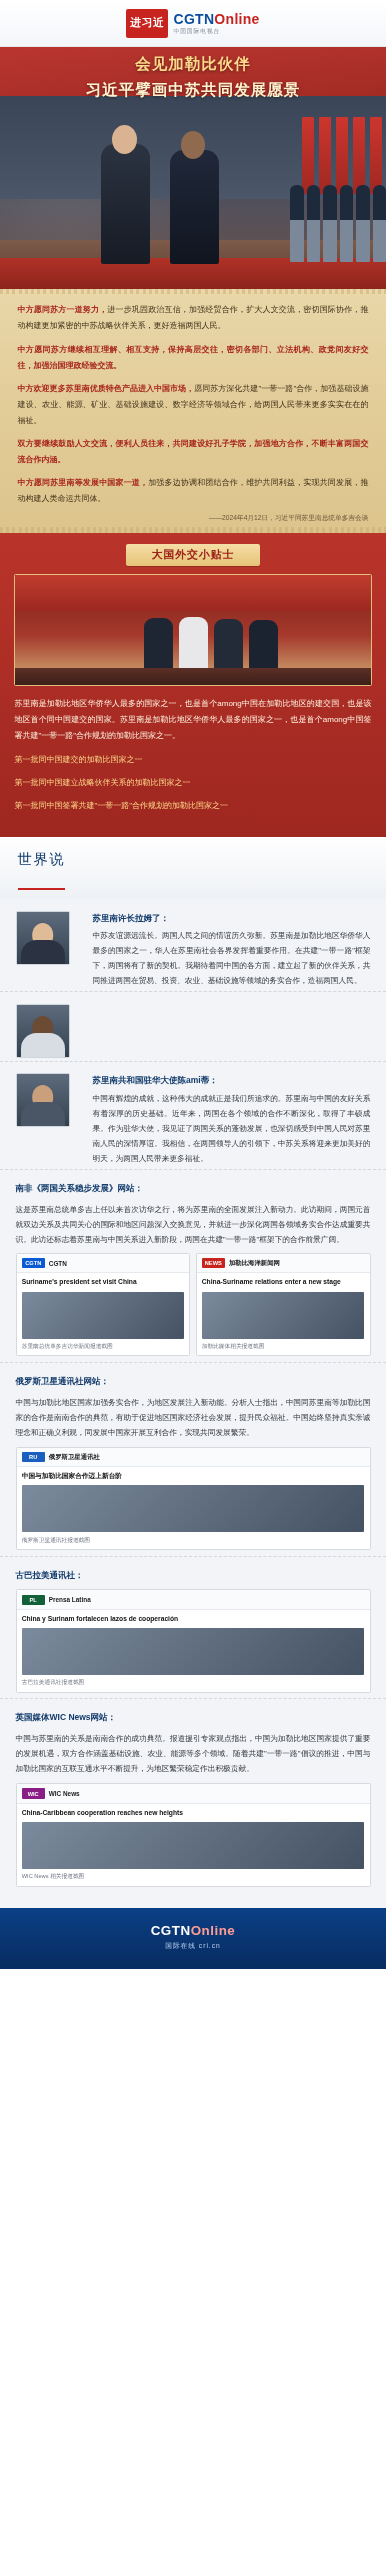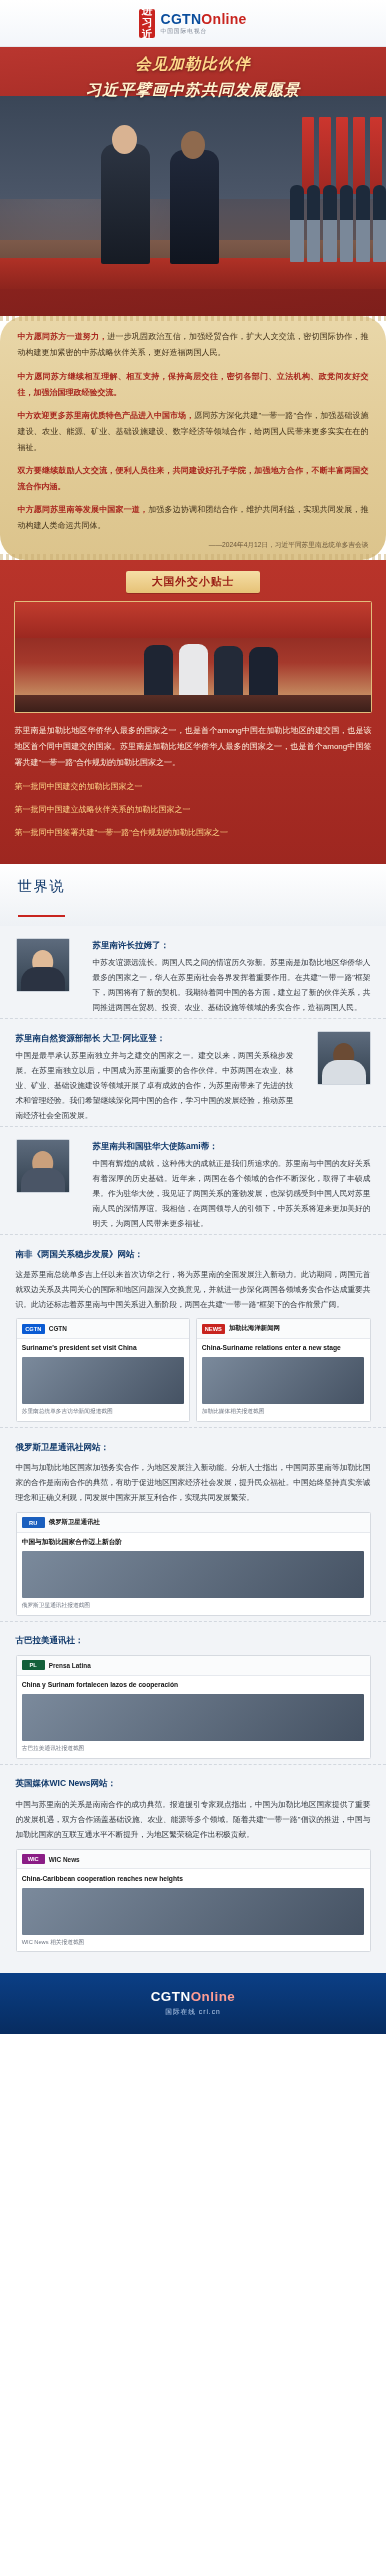--- a/index.html
+++ b/index.html
@@ -14,36 +14,35 @@
   
   .header {
     height: 47px;
     background: linear-gradient(180deg,#ffffff 0%, #f3f6fa 100%);
     display: flex; align-items: center; justify-content: center;
     position: relative;
     border-bottom: 0.5px solid #e6e9ee;
   }
   .logo-wrap { display: flex; align-items: center; gap: 5.2px; }
   .logo-badge {
-    width: 16px; height: 29px; background: #c8241f; border-radius: 2.1px;
+    width: 42px; height: 29px; background: #c8241f; border-radius: 2.1px;
     color: #fff; display: flex; align-items: center; justify-content: center;
     font-size: 10.8px; font-weight: bold; letter-spacing: 0.5px;
-    line-height: 1.1; text-align: center;
+    line-height: 1.1; text-align: left;
   }
   .logo-text { display: flex; flex-direction: column; justify-content: center; }
   .logo-cgtn { font-size: 14px; font-weight: bold; color: #0a4d9c; letter-spacing: 0.3px; }
   .logo-cgtn .online { color: #c8241f; font-weight: bold; }
   .logo-sub { font-size: 5.7px; color: #7a8290; letter-spacing: 1px; margin-top: 1px;}
 
   
   .hero {
-    position: relative; width: 386px; height: 269px;
+    position: relative; width: 386px; height: 242px;
     background: linear-gradient(175deg,#b9362f 0%, #9d2822 38%, #7e1f1b 100%);
     overflow: hidden;
-    font-style: italic;
   }
   .hero-photo {
     position: absolute; left: 0; top: 49px; width: 386px; height: 193px;
     background:
       radial-gradient(circle at 18% 40%, rgba(255,255,255,.10), transparent 45%),
       linear-gradient(180deg,#2e3a4c 0%, #3c4a5e 30%, #55515a 60%, #6a5148 100%);
     overflow: hidden;
   }
   .hp-floor {
     position:absolute; left:0; bottom:0; width:386px; height:49px;
@@ -71,21 +70,20 @@
     color: #ffe9b0; z-index: 3;
   }
   .hero-title .l1 { font-size: 15.5px; font-weight: bold; letter-spacing: 1px; color:#ffd98a; text-shadow: 0 1px 3.1px rgba(0,0,0,.45); }
   .hero-title .l2 { font-size: 15.5px; font-weight: bold; letter-spacing: 1px; color:#fff3cf; margin-top: 5.2px; text-shadow: 0 1px 3.1px rgba(0,0,0,.45);}
 
   
   .gold {
     background: linear-gradient(180deg,#e9d7a9 0%, #e2cc98 50%, #dcc48c 100%);
     padding: 13.4px 17.5px 9.3px 17.5px;
     position: relative;
-    border-radius: 25px;
   }
   .gold:before, .gold:after {
     content:""; position:absolute; left:0; width:386px; height:5.2px;
     background: repeating-linear-gradient(90deg,#c9ad72 0 3.1px, transparent 3.1px 6.2px);
     opacity:.5;
   }
   .gold:before { top:0; }
   .gold:after { bottom:0; }
   .gpara {
     font-size: 8px; line-height: 2.0; color: #3f2f18; text-align: justify;
@@ -289,25 +287,20 @@
         </div>
         <div class="wtexts">
           <div class="wname">苏里南许长拉姆了：</div>
           <div class="wquote">中苏友谊源远流长。两国人民之间的情谊历久弥新。苏里南是加勒比地区华侨华人最多的国家之一，华人在苏里南社会各界发挥着重要作用。在共建"一带一路"框架下，两国将有了新的契机。我期待着同中国的各方面，建立起了新的伙伴关系，共同推进两国在贸易、投资、农业、基础设施等领域的务实合作，造福两国人民。</div>
         </div>
       </div>
     </div>
 
     <div class="wblock">
       <div class="wrow">
-        <div class="wtexts">
-          <div class="wname">苏里南自然资源部部长
-大卫·阿比亚登：</div>
-          <div class="wquote">中国是最早承认苏里南独立并与之建交的国家之一。建交以来，两国关系稳步发展。在苏里南独立以后，中国成为苏里南重要的合作伙伴。中苏两国在农业、林业、矿业、基础设施建设等领域开展了卓有成效的合作，为苏里南带来了先进的技术和管理经验。我们希望继续深化同中国的合作，学习中国的发展经验，推动苏里南经济社会全面发展。</div>
-        </div>
         <div class="wavatar">
           <div class="face" style="background:#6b4b34"></div>
           <div class="body" style="background:#d8dde3"></div>
         </div>
       </div>
     </div>
 
     <div class="wblock">
       <div class="wrow">
         <div class="wavatar">

